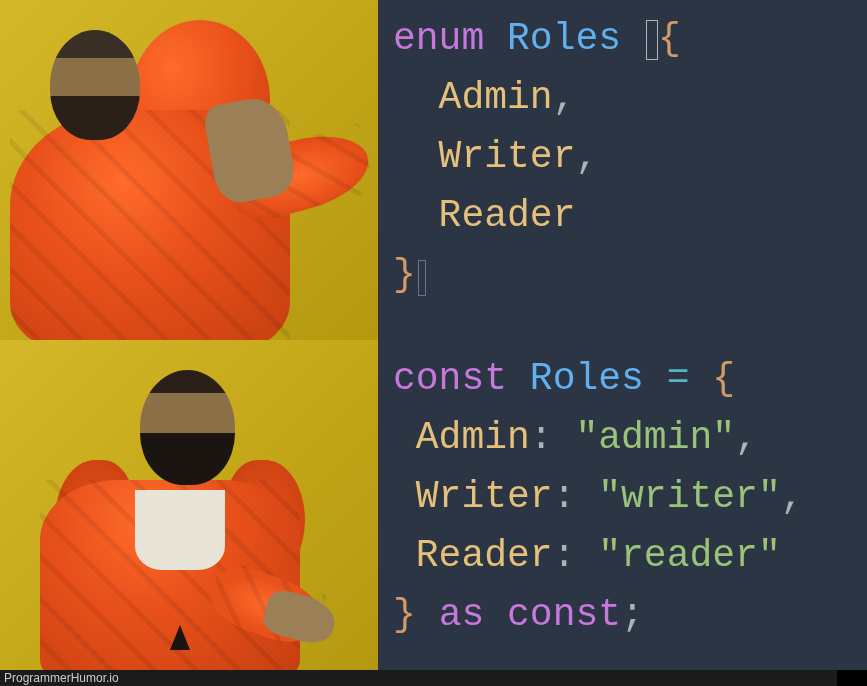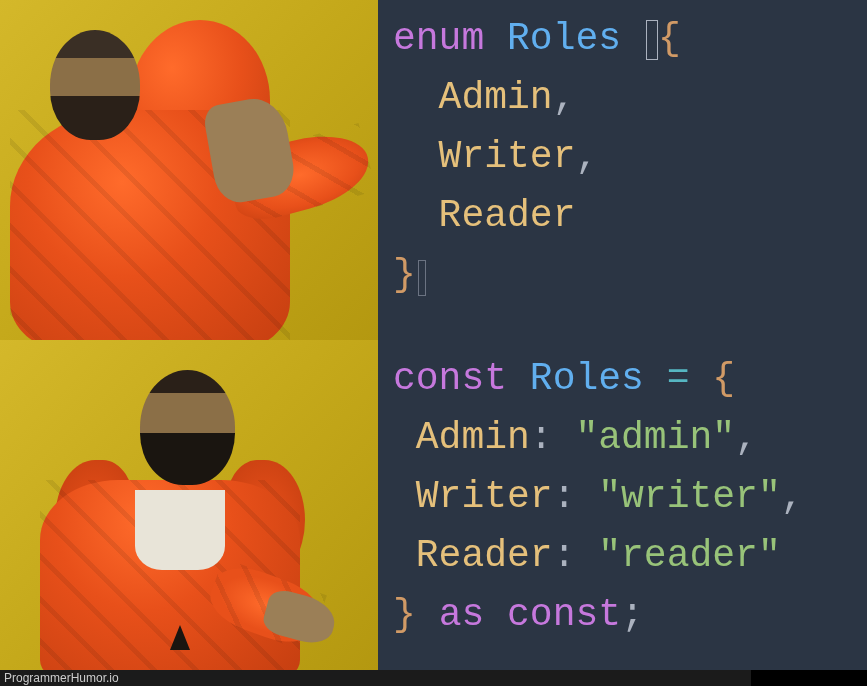--- a/index.html
+++ b/index.html
@@ -38,21 +38,21 @@
     .str { color: #98c379; }
     .punc { color: #abb2bf; }
     .punc-b { color: #d19a66; }
     .op { color: #56b6c2; }
     .cursor-box { display: inline-block; border: 1px solid #abb2bf; width: 12px; height: 40px; vertical-align: text-bottom; margin-left: 2px; }
     .indent-guide { color: #4b5263; }
     
     .code-top { font-size: 38px; line-height: 1.55; }
     .code-bottom { font-size: 38px; line-height: 1.55; }
     
-    .watermark { position: absolute; bottom: 0; left: 0; width: 751px; height: 16px; background: rgba(30,30,30,0.9); color: #ccc; font-family: Arial, sans-serif; font-size: 12px; padding: 1px 4px; }
+    .watermark { position: absolute; bottom: 0; left: 0; width: 837px; height: 16px; background: rgba(30,30,30,0.9); color: #ccc; font-family: Arial, sans-serif; font-size: 12px; padding: 1px 4px; }
     
     
     .puff-overlay { position: absolute; width: 100%; height: 100%; background-image: repeating-linear-gradient(45deg, transparent 0px, transparent 25px, rgba(0,0,0,0.08) 25px, rgba(0,0,0,0.08) 30px); pointer-events: none; }
   </style>
 </head>
 <body>
 
 <div class="meme-grid">
 
   <div class="panel drake-bg top-left">

